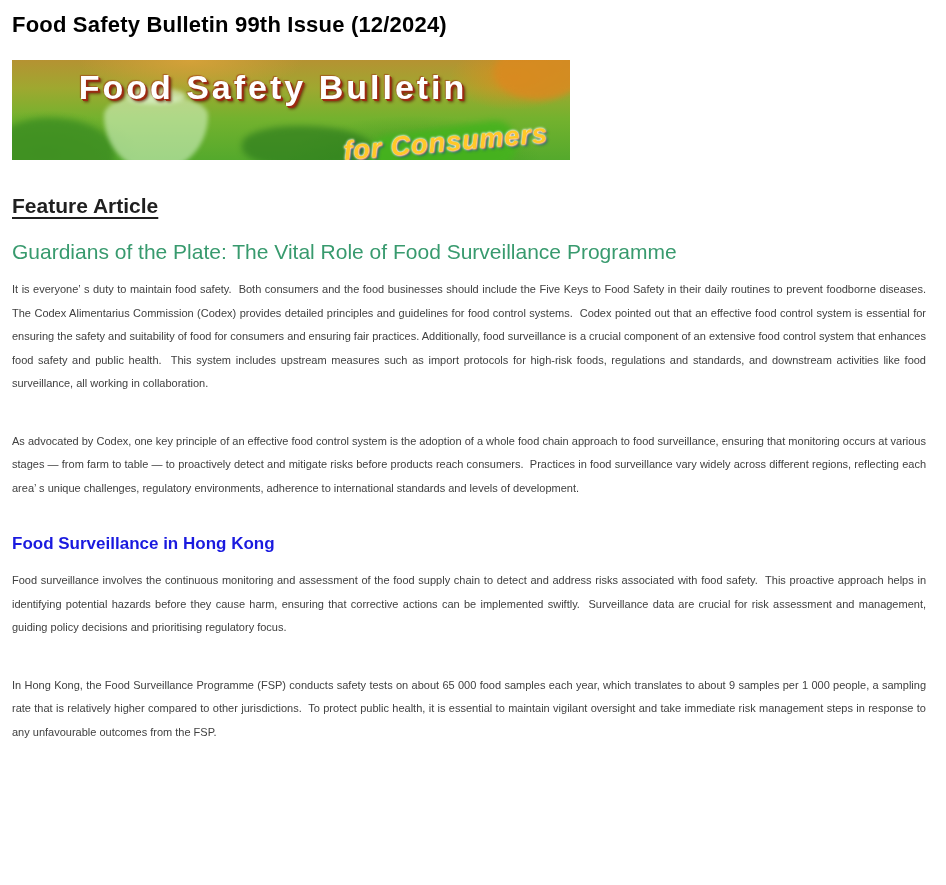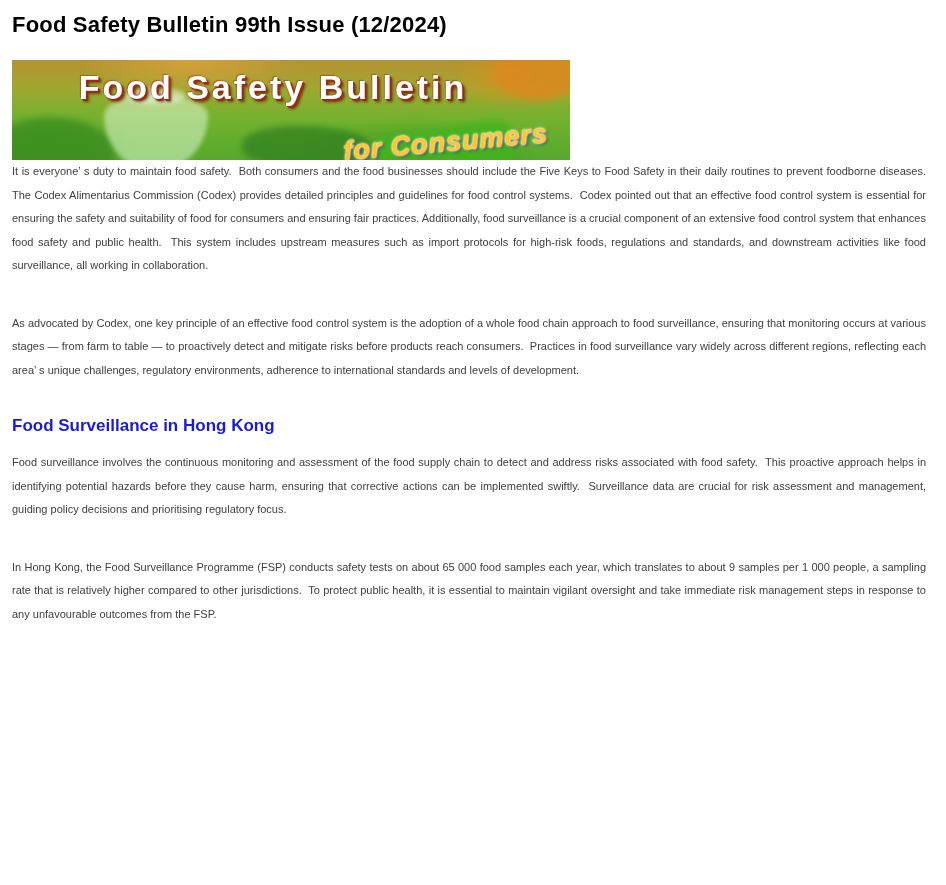--- a/index.html
+++ b/index.html
@@ -166,21 +166,23 @@
     <div class="blob veg-left"></div>
     <div class="blob herb-mid"></div>
     <div class="blob veg-right"></div>
     <div class="blob fruit-topright"></div>
     <div class="jug-lid"></div>
     <div class="jug-body"></div>
     <div class="banner-title">Food Safety Bulletin</div>
     <div class="banner-sub">for Consumers</div>
   </div>
 
+  <h2 class="feature-heading">Feature Article</h2>
 
+  <h3 class="article-heading">Guardians of the Plate: The Vital Role of Food Surveillance Programme</h3>
 
   <p class="body-para">It is everyone’ s duty to maintain food safety.  Both consumers and the food businesses should include the Five Keys to Food Safety in their daily routines to prevent foodborne diseases.  The Codex Alimentarius Commission (Codex) provides detailed principles and guidelines for food control systems.  Codex pointed out that an effective food control system is essential for ensuring the safety and suitability of food for consumers and ensuring fair practices. Additionally, food surveillance is a crucial component of an extensive food control system that enhances food safety and public health.  This system includes upstream measures such as import protocols for high-risk foods, regulations and standards, and downstream activities like food surveillance, all working in collaboration.</p>
 
   <p class="body-para">As advocated by Codex, one key principle of an effective food control system is the adoption of a whole food chain approach to food surveillance, ensuring that monitoring occurs at various stages — from farm to table — to proactively detect and mitigate risks before products reach consumers.  Practices in food surveillance vary widely across different regions, reflecting each area’ s unique challenges, regulatory environments, adherence to international standards and levels of development.</p>
 
   <h3 class="hk-heading">Food Surveillance in Hong Kong</h3>
 
   <p class="body-para">Food surveillance involves the continuous monitoring and assessment of the food supply chain to detect and address risks associated with food safety.  This proactive approach helps in identifying potential hazards before they cause harm, ensuring that corrective actions can be implemented swiftly.  Surveillance data are crucial for risk assessment and management, guiding policy decisions and prioritising regulatory focus.</p>
 
   <p class="body-para">In Hong Kong, the Food Surveillance Programme (FSP) conducts safety tests on about 65 000 food samples each year, which translates to about 9 samples per 1 000 people, a sampling rate that is relatively higher compared to other jurisdictions.  To protect public health, it is essential to maintain vigilant oversight and take immediate risk management steps in response to any unfavourable outcomes from the FSP.</p>

